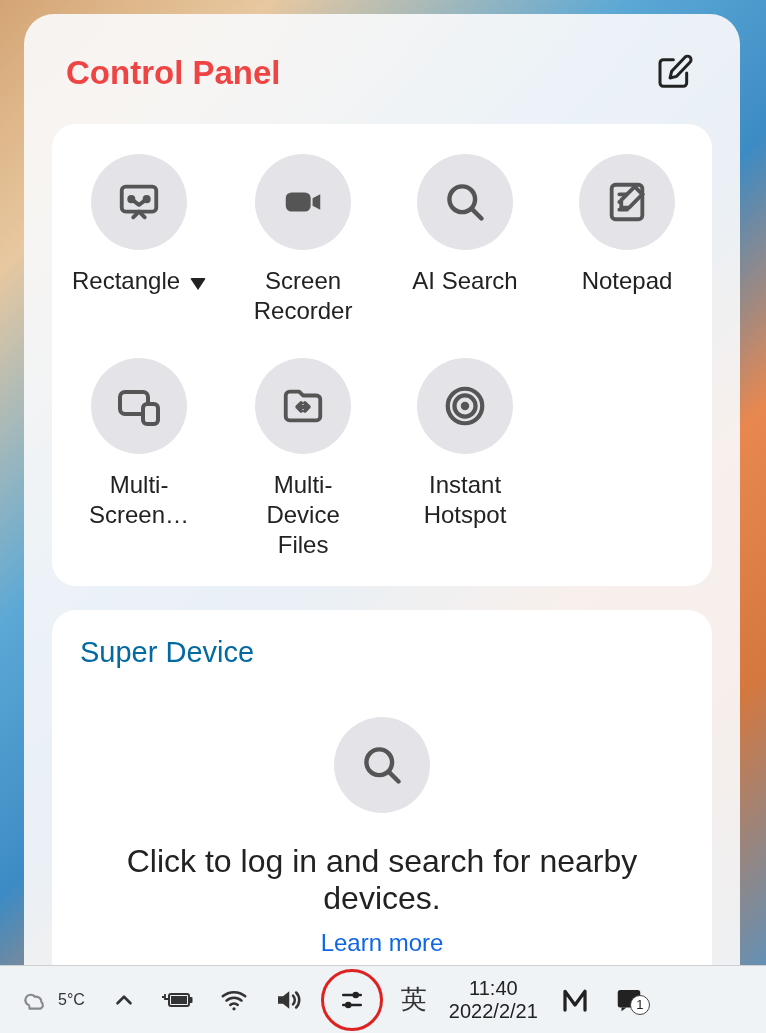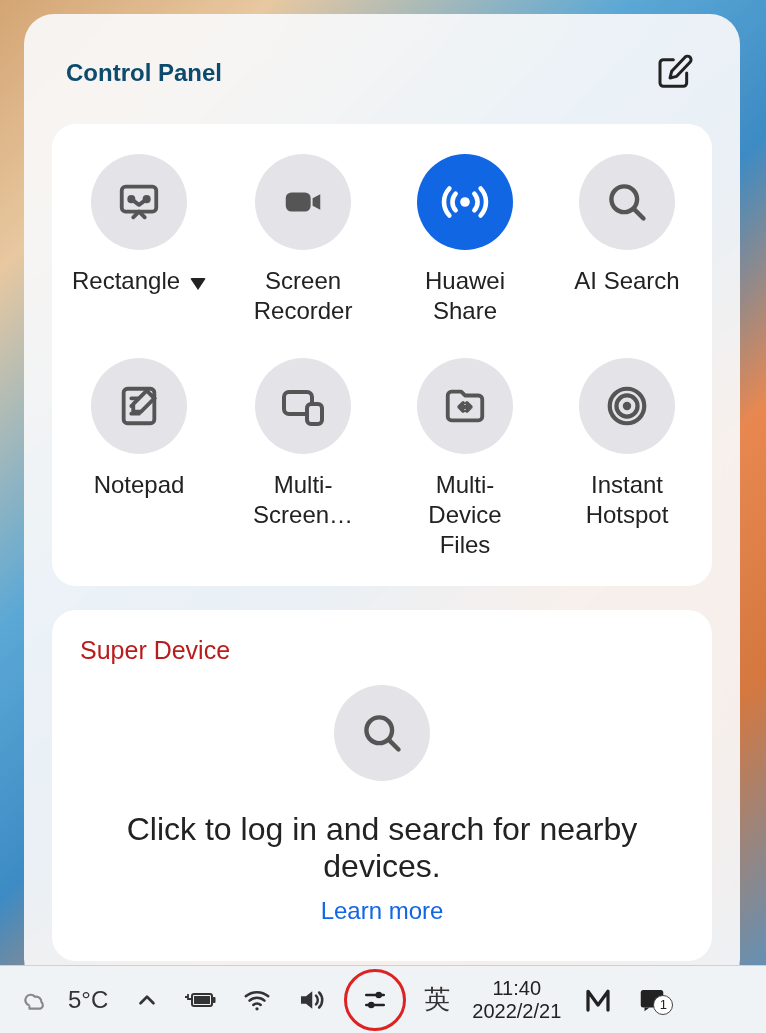--- a/index.html
+++ b/index.html
@@ -25,23 +25,23 @@
 
     .panel-header {
       display: flex;
       justify-content: space-between;
       align-items: center;
       margin-bottom: 24px;
       padding: 8px 14px 4px;
     }
 
     .panel-title {
-      font-size: 24px;
+      font-size: 33px;
       font-weight: 700;
-      color: #0c4a6e;
+      color: #ef4444;
     }
 
     .edit-btn {
       width: 46px;
       height: 46px;
       display: flex;
       align-items: center;
       justify-content: center;
       cursor: pointer;
     }
@@ -102,24 +102,24 @@
     }
 
     .card2 {
       background: #fff;
       border-radius: 24px;
       padding: 26px 28px 36px;
       margin-top: 24px;
     }
 
     .sd-title {
-      font-size: 25px;
+      font-size: 29px;
       font-weight: 400;
-      color: #b91c1c;
-      margin-bottom: 20px;
+      color: #0369a1;
+      margin-bottom: 48px;
     }
 
     .sd-body {
       display: flex;
       flex-direction: column;
       align-items: center;
     }
 
     .sd-circle {
       width: 96px;
@@ -162,21 +162,21 @@
     .tray-item {
       display: flex;
       align-items: center;
       justify-content: center;
       height: 100%;
       padding: 0 12px;
       cursor: pointer;
       color: #333;
     }
 
-    .temp { font-size: 24px; gap: 20px; display: flex; align-items: center; }
+    .temp { font-size: 16px; gap: 10px; display: flex; align-items: center; }
 
     .ring {
       width: 62px;
       height: 62px;
       border: 3px solid #d22;
       border-radius: 50%;
       display: flex;
       align-items: center;
       justify-content: center;
     }
@@ -253,33 +253,20 @@
         <div class="tile-circle">
           <svg width="46" height="46" viewBox="0 0 24 24" fill="#555">
             <rect x="3" y="7" width="13" height="10" rx="3"></rect>
             <path d="M17 10 l4 -2 v8 l-4 -2 z"></path>
           </svg>
         </div>
         <div class="tile-label" style="white-space:pre-line">Screen
 Recorder</div>
       </div>
 
-      <div class="tile">
-        <div class="tile-circle active">
-          <svg width="50" height="50" viewBox="0 0 24 24" fill="none" stroke="#fff" stroke-width="2.2" stroke-linecap="round">
-            <circle cx="12" cy="12" r="2.3" fill="#fff" stroke="none"></circle>
-            <path d="M7.5 8 a6 6 0 0 0 0 8"></path>
-            <path d="M16.5 8 a6 6 0 0 1 0 8"></path>
-            <path d="M4.5 5.5 a9.5 9.5 0 0 0 0 13"></path>
-            <path d="M19.5 5.5 a9.5 9.5 0 0 1 0 13"></path>
-          </svg>
-        </div>
-        <div class="tile-label" style="white-space:pre-line">Huawei
-Share</div>
-      </div>
 
       <div class="tile">
         <div class="tile-circle">
           <svg width="44" height="44" viewBox="0 0 24 24" fill="none" stroke="#555" stroke-width="2.4" stroke-linecap="round">
             <circle cx="10.5" cy="10.5" r="7"></circle>
             <path d="M16 16 l5 5"></path>
           </svg>
         </div>
         <div class="tile-label">AI Search</div>
       </div>

